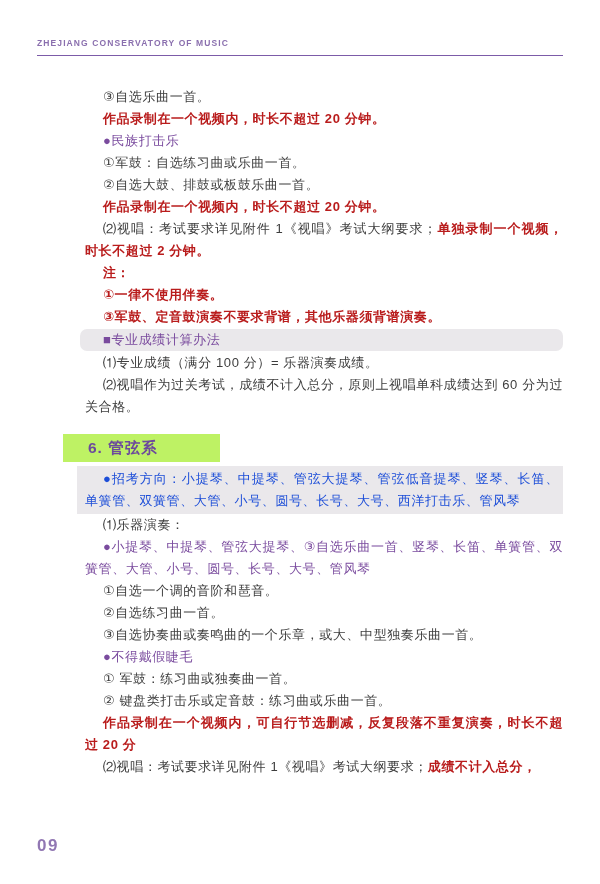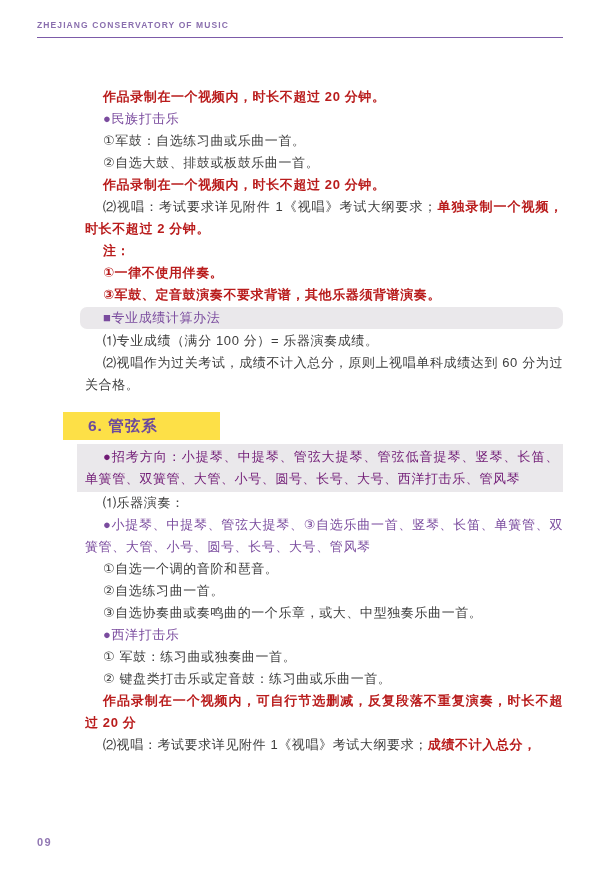--- a/index.html
+++ b/index.html
@@ -2,21 +2,21 @@
 <html><head>
 <meta charset="utf-8">
 <style>
   * { margin:0; padding:0; box-sizing:border-box; }
   html, body { background:#ffffff; }
   body {
     width:600px; height:884px;
     position:relative; overflow:hidden;
     font-family:"Liberation Sans","DejaVu Sans",sans-serif;
   }
-  .page-header { position:absolute; left:37px; top:20px; width:526px; }
+  .page-header { position:absolute; left:37px; top:38px; width:526px; }
   .brand {
     font-size:8.5px; letter-spacing:1.1px; font-weight:bold;
     color:#8a6fae;
   }
   .header-rule {
     border:none; border-top:1px solid #7c5ba8;
     margin-top:7px; width:100%;
   }
   .content {
     position:absolute; left:85px; top:86px; width:478px;
@@ -25,64 +25,65 @@
   }
   .block { text-indent:18px; }
   .block.bold { font-weight:bold; color:#262626; }
   .seg-bold { font-weight:bold; color:#b91c1c; }
   .block.accent { color:#7a4b9e; }
   .block.section-bar {
     background:#eae8eb; color:#7a4b9e;
     margin:1px 0 1px -5px; padding-left:5px;border-radius:7px;
   }
   .block.accent-band {
-    background:#eae8eb; color:#701a75;
+    background:#eae8eb; color:#1d4ed8;
     margin-left:-8px; padding:2px 4px 2px 8px;
   }
   .block.heading { text-indent:0; margin:16px 0 4px -22px; }
   .heading-box {
-    display:inline-block; background:#fde047;
+    display:inline-block; background:#bef264;
     color:#6c4a9c; font-weight:bold; font-size:15.5px;
     line-height:20px; padding:4px 62px 4px 25px;
     letter-spacing:1px;
   }
   .page-number {
     position:absolute; left:37px; top:836px;
-    font-size:11px; letter-spacing:1.5px;
+    font-size:17px; letter-spacing:1.5px;
     color:#9177b3; font-weight:bold;
   }
 </style>
 </head>
 <body>
 
 <div class="page-header">
   <div class="brand">ZHEJIANG CONSERVATORY OF MUSIC</div>
   <hr class="header-rule">
 </div>
 
 <div class="content">
+    <div class="block normal"><span>③自选乐曲一首。</span></div>
     <div class="block bold"><span class="seg-bold">作品录制在一个视频内，时长不超过 20 分钟。</span></div>
     <div class="block accent"><span>●民族打击乐</span></div>
     <div class="block normal"><span>①军鼓：自选练习曲或乐曲一首。</span></div>
     <div class="block normal"><span>②自选大鼓、排鼓或板鼓乐曲一首。</span></div>
     <div class="block bold"><span class="seg-bold">作品录制在一个视频内，时长不超过 20 分钟。</span></div>
     <div class="block normal"><span>⑵视唱：考试要求详见附件 1《视唱》考试大纲要求；</span><span class="seg-bold">单独录制一个视频，时长不超过 2 分钟。</span></div>
     <div class="block bold"><span class="seg-bold">注：</span></div>
     <div class="block bold"><span class="seg-bold">①一律不使用伴奏。</span></div>
     <div class="block bold"><span class="seg-bold">③军鼓、定音鼓演奏不要求背谱，其他乐器须背谱演奏。</span></div>
     <div class="block section-bar"><span>■专业成绩计算办法</span></div>
     <div class="block normal"><span>⑴专业成绩（满分 100 分）= 乐器演奏成绩。</span></div>
     <div class="block normal"><span>⑵视唱作为过关考试，成绩不计入总分，原则上视唱单科成绩达到 60 分为过关合格。</span></div>
     <div class="block heading"><span class="heading-box">6. 管弦系</span></div>
     <div class="block accent-band"><span>●招考方向：小提琴、中提琴、管弦大提琴、管弦低音提琴、竖琴、长笛、单簧管、双簧管、大管、小号、圆号、长号、大号、西洋打击乐、管风琴</span></div>
     <div class="block normal"><span>⑴乐器演奏：</span></div>
     <div class="block accent"><span>●小提琴、中提琴、管弦大提琴、③自选乐曲一首、竖琴、长笛、单簧管、双簧管、大管、小号、圆号、长号、大号、管风琴</span></div>
     <div class="block normal"><span>①自选一个调的音阶和琶音。</span></div>
     <div class="block normal"><span>②自选练习曲一首。</span></div>
     <div class="block normal"><span>③自选协奏曲或奏鸣曲的一个乐章，或大、中型独奏乐曲一首。</span></div>
-    <div class="block accent"><span>●西洋打击乐</span></div>
+    <div class="block accent"><span>●不得戴假睫毛</span></div>
     <div class="block normal"><span>① 军鼓：练习曲或独奏曲一首。</span></div>
     <div class="block normal"><span>② 键盘类打击乐或定音鼓：练习曲或乐曲一首。</span></div>
     <div class="block bold"><span class="seg-bold">作品录制在一个视频内，可自行节选删减，反复段落不重复演奏，时长不超过 20 分</span></div>
     <div class="block normal"><span>⑵视唱：考试要求详见附件 1《视唱》考试大纲要求；</span><span class="seg-bold">成绩不计入总分，</span></div>
   </div>
 
 <div class="page-number">09</div>
 
 </body></html>

